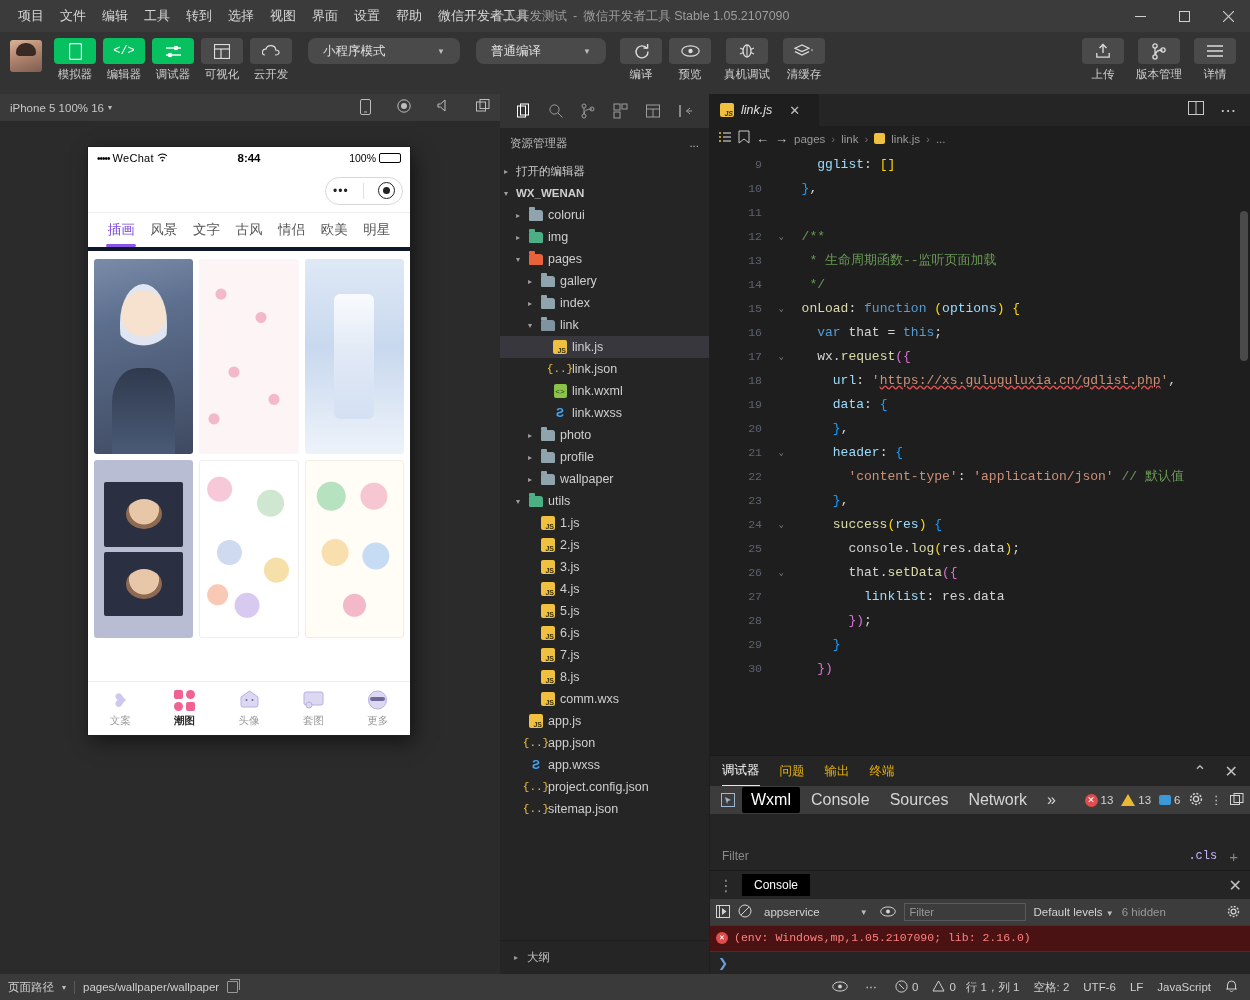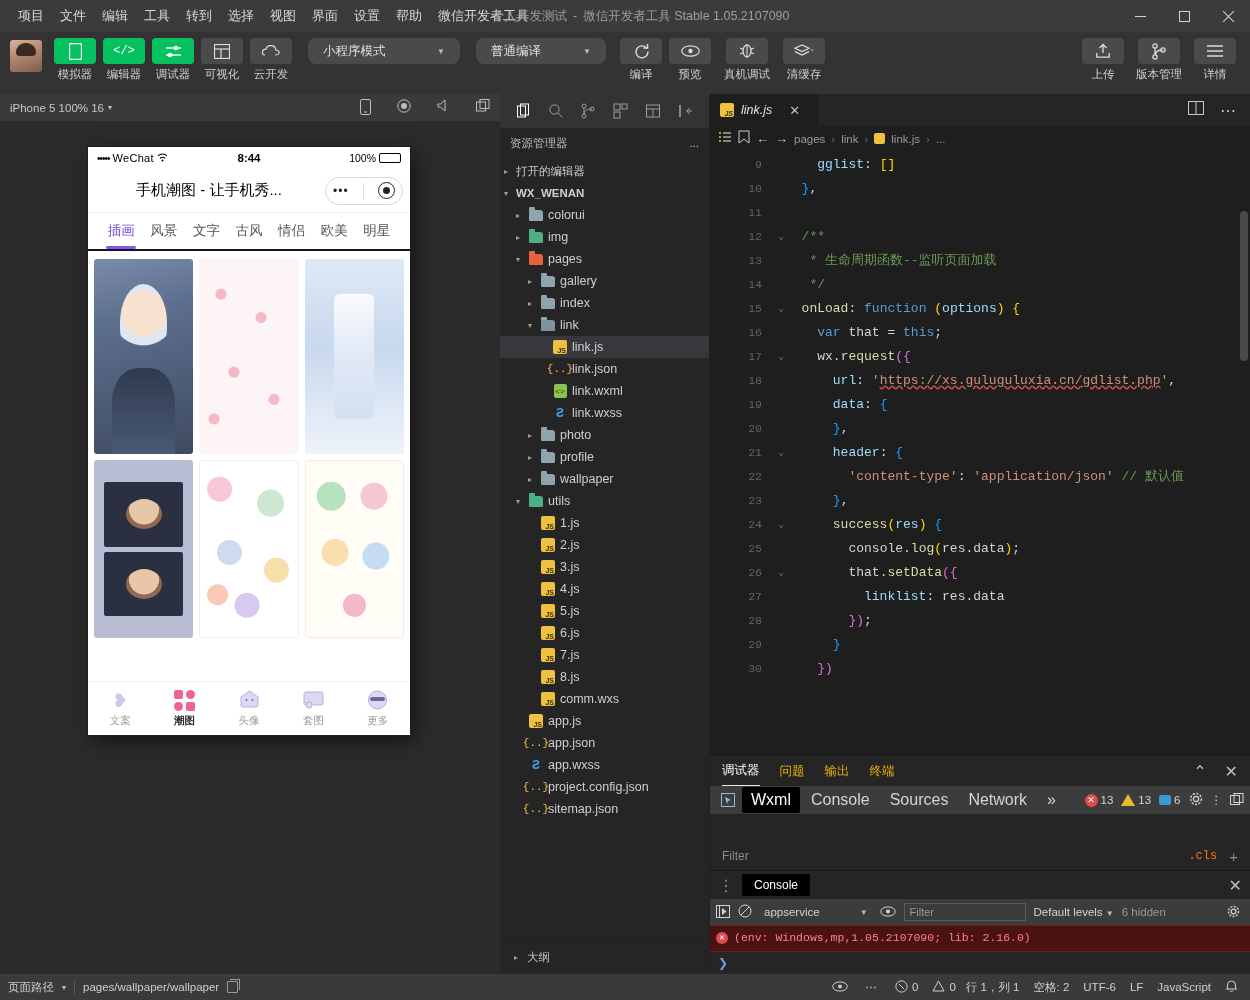--- a/index.html
+++ b/index.html
@@ -114,21 +114,21 @@
   .cap-dots { letter-spacing: 1px; font-size: 12px; color: #222; }
   .cap-div { width: 1px; height: 16px; background: #e0e0e0; }
   .cap-target {
     width: 17px; height: 17px; border-radius: 50%; border: 1.6px solid #222;
     display: flex; align-items: center; justify-content: center;
   }
   .cap-target::after { content:""; width: 7px; height: 7px; background: #222; border-radius: 50%; }
 
   .ph-tabs {
     height: 38px; display: flex; align-items: stretch; flex: 0 0 38px;
-    padding: 0 12px; border-bottom: 2px solid #0f172a;
+    padding: 0 12px; border-bottom: 4px solid #0f172a;
   }
   .ph-tab {
     flex: 1; display: flex; align-items: center; justify-content: center;
     font-size: 13.5px; color: #555; position: relative;
   }
   .ph-tab.active { color: #7b4dd8; }
   .ph-tab.active::after {
     content: ""; position: absolute; bottom: 0; left: 50%; transform: translateX(-50%);
     width: 30px; height: 3px; background: #8a55e8; border-radius: 2px;
   }
@@ -297,21 +297,21 @@
   .dev-right { margin-left: auto; display: flex; align-items: center; gap: 8px; font-size: 11.5px; color: #d4d4d4; }
   .badge { display: flex; align-items: center; gap: 3px; }
   .bd-err { width: 13px; height: 13px; border-radius: 50%; background: #e04b4b; color:#fff; font-size: 9px; display:flex;align-items:center;justify-content:center; }
   .bd-warn { width: 0; height: 0; border-left: 7px solid transparent; border-right: 7px solid transparent; border-bottom: 12px solid #e8b931; }
   .bd-info { width: 12px; height: 10px; background: #3a9ad9; border-radius: 2px; }
   .dev-spacer { height: 28px; background: #252526; }
   .styles-bar { height: 26px; background: #3c3c3c; display: flex; align-items: center; padding: 0 4px; gap: 2px; }
   .st-tab { font-size: 12px; color: #d4d4d4; padding: 4px 9px; }
   .st-tab.active { background: #000; color: #fff; }
   .filter-row { height: 28px; background: #252526; display: flex; align-items: center; padding: 0 12px; font-size: 12px; color: #8a8a8a; }
-  .cls { margin-left: auto; color: #f97316; font-family: "Liberation Mono",monospace; font-size: 12px; }
+  .cls { margin-left: auto; color: #c4b5fd; font-family: "Liberation Mono",monospace; font-size: 12px; }
   .plus { margin-left: 12px; color: #8a8a8a; font-size: 15px; }
 
   
   .console-wrap { flex: 0 0 auto; background: #252526; border-top: 1px solid #1a1a1a; }
   .con-head { height: 28px; display: flex; align-items: center; padding: 0 8px; gap: 8px; }
   .con-tab { background: #000; color: #fff; font-size: 12px; padding: 4px 12px; }
   .con-x { margin-left: auto; color: #c0c0c0; }
   .con-toolbar { height: 26px; background: #3c3c3c; display: flex; align-items: center; gap: 8px; padding: 0 6px; font-size: 11.5px; color: #d4d4d4; }
   .con-sel { display: flex; align-items: center; gap: 40px; background: #3c3c3c; padding: 2px 4px; }
   .con-filter { background: #3c3c3c; border: 1px solid #5a5a5a; width: 122px; height: 18px; font-size: 11px; color: #9a9a9a; display: flex; align-items: center; padding: 0 5px; }
@@ -559,21 +559,20 @@
               </span>
             </div>
             <div class="ph-time">8:44</div>
             <div class="ph-batt">
               <span>100%</span>
               <span class="batt-box"><span class="batt-fill"></span></span>
             </div>
           </div>
 
           <div class="ph-nav">
-            <div class="ph-navtitle">手机潮图 - 让手机秀...</div>
             <div class="ph-caps">
               <span class="cap-dots">•••</span>
               <span class="cap-div"></span>
               <span class="cap-target"></span>
             </div>
           </div>
 
           <div class="ph-tabs" id="phtabs">
               <div class="ph-tab active">插画</div>
               <div class="ph-tab">风景</div>

